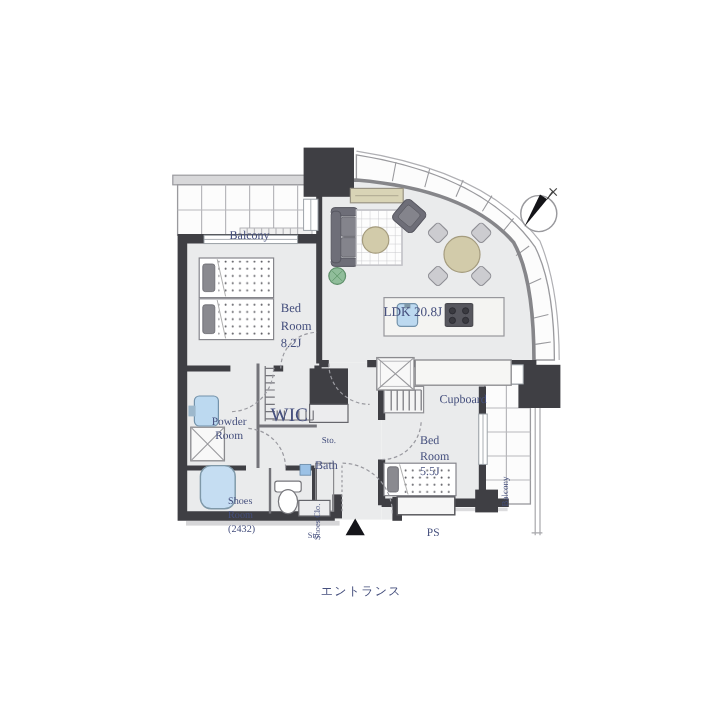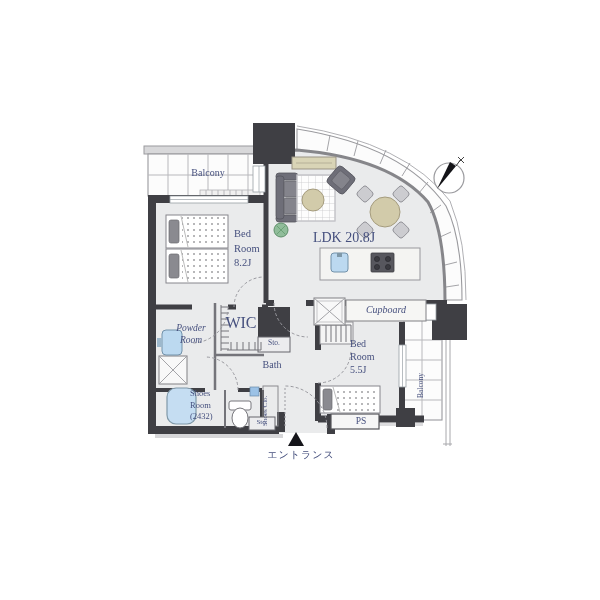--- a/index.html
+++ b/index.html
@@ -21,37 +21,37 @@
   .tv{fill:var(--tvboard);stroke:#9a9484;stroke-width:1;}
   .sofa{fill:var(--sofa);stroke:#55555e;stroke-width:0.8;}
   .cushion{fill:var(--cushion);stroke:#5e5e66;stroke-width:0.7;}
   .cushion2{fill:#8a8a90;stroke:#6a6a70;stroke-width:0.7;}
   .chair{fill:var(--chair);stroke:#8e8e94;stroke-width:0.9;}
   .plant{fill:var(--plant);stroke:#5f8f6a;stroke-width:1;}
   .stove{fill:var(--stove);stroke:#3c3c42;stroke-width:0.8;}
   .burner{fill:#3a3a40;stroke:#26262c;stroke-width:0.6;}
   .box{fill:#ececee;stroke:#66666c;stroke-width:1;}
   
-  .lbl{position:absolute;color:var(--label);font-family:"Liberation Serif",serif;line-height:1.18;}
+  .lbl{position:absolute;color:var(--label);font-family:"Liberation Serif",serif;line-height:1.18;margin-top:24px;}
   .c{text-align:center;}
   .v{writing-mode:vertical-rl;transform:rotate(180deg);}
   #lb-balctop{left:166px;top:167px;width:84px;font-size:10px;}
   #lb-br1{left:234px;top:227px;font-size:10.5px;line-height:14.5px;}
-  #lb-ldk{left:312px;top:230px;width:64px;font-size:14px;}
-  #lb-cup{left:346px;top:304px;width:80px;font-size:10px;font-style:italic;}
+  #lb-ldk{left:312px;top:230px;width:64px;font-size:11px;}
+  #lb-cup{left:346px;top:304px;width:80px;font-size:10px;}
   #lb-br2{left:350px;top:337px;font-size:10px;line-height:13px;}
   #lb-wic{left:224px;top:314px;width:34px;font-size:16px;}
-  #lb-powder{left:166px;top:323px;width:50px;font-size:9.5px;line-height:11.5px;font-style:italic;}
+  #lb-powder{left:166px;top:323px;width:50px;font-size:9.5px;line-height:11.5px;}
   #lb-sto1{left:258px;top:339px;width:32px;font-size:7.5px;}
   #lb-hall{left:250px;top:359px;width:44px;font-size:10px;}
   #lb-bath{left:190px;top:388px;font-size:8.5px;line-height:11.5px;}
   #lb-shoes{left:261px;top:382px;height:44px;font-size:7px;}
   #lb-sto2{left:249px;top:418px;width:26px;font-size:7px;}
   #lb-ps{left:331px;top:416px;width:60px;font-size:9.5px;}
-  #lb-ent{left:256px;top:449px;width:90px;font-size:10px;letter-spacing:1px;}
+  #lb-ent{left:256px;top:464px;width:90px;font-size:10px;letter-spacing:1px;}
   #lb-balcright{left:417px;top:346px;height:52px;font-size:7.5px;}
 </style>
 </head>
 <body>
 
 <div class="stage">
 <svg width="600" height="600" viewBox="0 0 600 600">
   <defs>
     <pattern id="pdots" width="6" height="6" patternUnits="userSpaceOnUse">
       <circle cx="2" cy="2" r="0.8" fill="#5a5a60"></circle>

